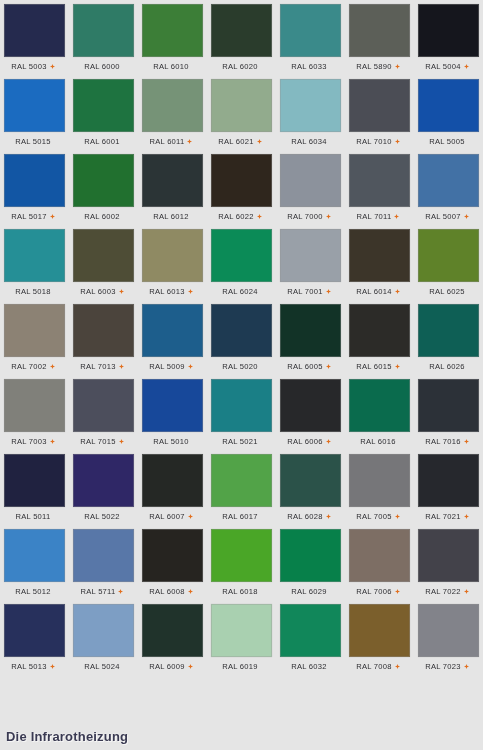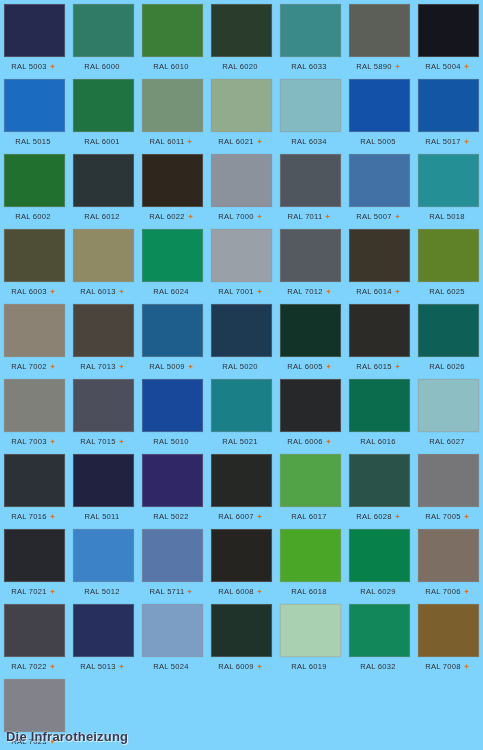--- a/index.html
+++ b/index.html
@@ -14,21 +14,21 @@
     overflow: hidden;
     font-family: "Liberation Sans", sans-serif;
     position: relative;
     background: #fdfdfd;
   }
 
   #chart-page {
     position: relative;
     width: 483px;
     height: 750px;
-    background: #7dd3fc;
+    background: #e5e5e5;
     box-sizing: border-box;
   }
 
   #swatch-grid {
     position: absolute;
     left: 0;
     top: 0;
     width: 483px;
     height: 750px;
     display: grid;
@@ -211,20 +211,31 @@
         </div>
       </div>
       <div class="swatch-cell">
         <div class="swatch-chip" style="background: rgb(131, 185, 193);"></div>
         <div class="swatch-label-row">
           <span class="swatch-label">RAL 6034</span>
           <span class="marker-spacer"></span>
         </div>
       </div>
       <div class="swatch-cell">
+        <div class="swatch-chip" style="background: rgb(75, 77, 85);"></div>
+        <div class="swatch-label-row">
+          <span class="swatch-label">RAL 7010</span>
+          <span class="marker-icon">
+            <svg width="5" height="5" viewBox="0 0 10 10">
+              <path d="M5 0 L6.3 3.7 L10 5 L6.3 6.3 L5 10 L3.7 6.3 L0 5 L3.7 3.7 Z" fill="#e2701f"></path>
+            </svg>
+          </span>
+        </div>
+      </div>
+      <div class="swatch-cell">
         <div class="swatch-chip" style="background: rgb(19, 80, 168);"></div>
         <div class="swatch-label-row">
           <span class="swatch-label">RAL 5005</span>
           <span class="marker-spacer"></span>
         </div>
       </div>
       <div class="swatch-cell">
         <div class="swatch-chip" style="background: rgb(18, 86, 164);"></div>
         <div class="swatch-label-row">
           <span class="swatch-label">RAL 5017</span>
@@ -334,31 +345,20 @@
         <div class="swatch-label-row">
           <span class="swatch-label">RAL 7001</span>
           <span class="marker-icon">
             <svg width="5" height="5" viewBox="0 0 10 10">
               <path d="M5 0 L6.3 3.7 L10 5 L6.3 6.3 L5 10 L3.7 6.3 L0 5 L3.7 3.7 Z" fill="#e2701f"></path>
             </svg>
           </span>
         </div>
       </div>
       <div class="swatch-cell">
-        <div class="swatch-chip" style="background: rgb(84, 90, 95);"></div>
-        <div class="swatch-label-row">
-          <span class="swatch-label">RAL 7012</span>
-          <span class="marker-icon">
-            <svg width="5" height="5" viewBox="0 0 10 10">
-              <path d="M5 0 L6.3 3.7 L10 5 L6.3 6.3 L5 10 L3.7 6.3 L0 5 L3.7 3.7 Z" fill="#e2701f"></path>
-            </svg>
-          </span>
-        </div>
-      </div>
-      <div class="swatch-cell">
         <div class="swatch-chip" style="background: rgb(60, 53, 41);"></div>
         <div class="swatch-label-row">
           <span class="swatch-label">RAL 6014</span>
           <span class="marker-icon">
             <svg width="5" height="5" viewBox="0 0 10 10">
               <path d="M5 0 L6.3 3.7 L10 5 L6.3 6.3 L5 10 L3.7 6.3 L0 5 L3.7 3.7 Z" fill="#e2701f"></path>
             </svg>
           </span>
         </div>
       </div>
@@ -486,27 +486,20 @@
         </div>
       </div>
       <div class="swatch-cell">
         <div class="swatch-chip" style="background: rgb(10, 107, 77);"></div>
         <div class="swatch-label-row">
           <span class="swatch-label">RAL 6016</span>
           <span class="marker-spacer"></span>
         </div>
       </div>
       <div class="swatch-cell">
-        <div class="swatch-chip" style="background: rgb(140, 190, 196);"></div>
-        <div class="swatch-label-row">
-          <span class="swatch-label">RAL 6027</span>
-          <span class="marker-spacer"></span>
-        </div>
-      </div>
-      <div class="swatch-cell">
         <div class="swatch-chip" style="background: rgb(44, 49, 56);"></div>
         <div class="swatch-label-row">
           <span class="swatch-label">RAL 7016</span>
           <span class="marker-icon">
             <svg width="5" height="5" viewBox="0 0 10 10">
               <path d="M5 0 L6.3 3.7 L10 5 L6.3 6.3 L5 10 L3.7 6.3 L0 5 L3.7 3.7 Z" fill="#e2701f"></path>
             </svg>
           </span>
         </div>
       </div>

